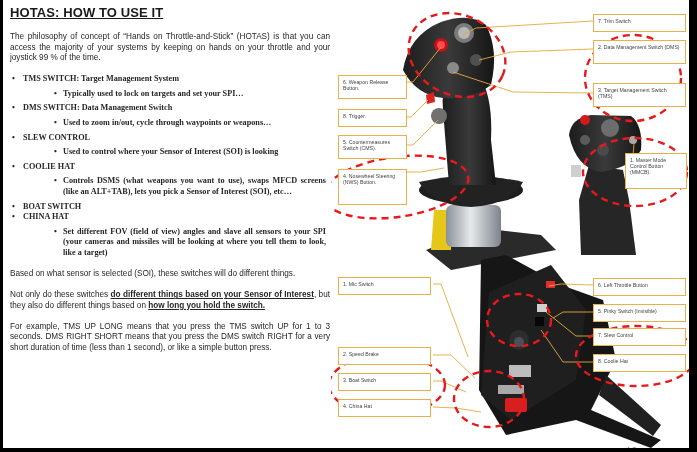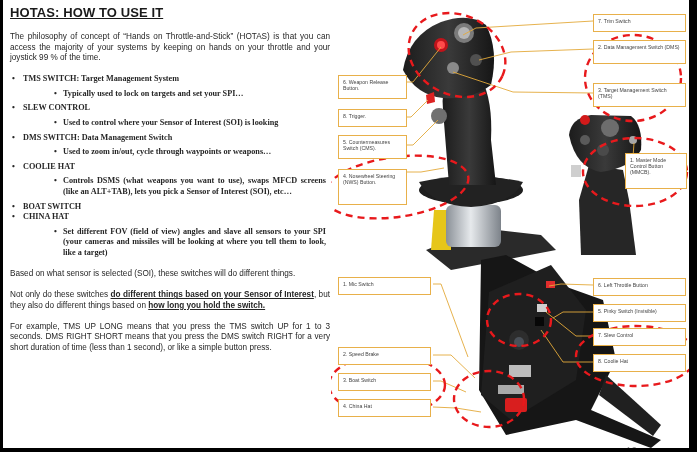--- a/index.html
+++ b/index.html
@@ -25,27 +25,27 @@
 
 <div class="page">
   <div class="text-col">
     <div class="title">HOTAS: HOW TO USE IT</div>
     <p class="para">The philosophy of concept of “Hands on Throttle-and-Stick” (HOTAS) is that you can access the majority of your systems by keeping on hands on your throttle and your joystick 99 % of the time.</p>
     <ul class="l1">
       <li><span>TMS SWITCH: Target Management System</span>
         <ul class="l2">
             <li>Typically used to lock on targets and set your SPI…</li>
           </ul></li>
+      <li><span>DMS SWITCH: Data Management Switch</span>
+        <ul class="l2">
+            <li>Used to zoom in/out, cycle through waypoints or weapons…</li>
+          </ul></li>
       <li><span>SLEW CONTROL</span>
         <ul class="l2">
             <li>Used to control where your Sensor of Interest (SOI) is looking</li>
-          </ul></li>
-      <li><span>DMS SWITCH: Data Management Switch</span>
-        <ul class="l2">
-            <li>Used to zoom in/out, cycle through waypoints or weapons…</li>
           </ul></li>
       <li><span>COOLIE HAT</span>
         <ul class="l2">
             <li>Controls DSMS (what weapons you want to use), swaps MFCD screens (like an ALT+TAB), lets you pick a Sensor of Interest (SOI), etc…</li>
           </ul></li>
       <li><span>BOAT SWITCH</span>
         </li>
       <li><span>CHINA HAT</span>
         <ul class="l2">
             <li>Set different FOV (field of view) angles and slave all sensors to your SPI (your cameras and missiles will be looking at where you tell them to look, like a target)</li>

